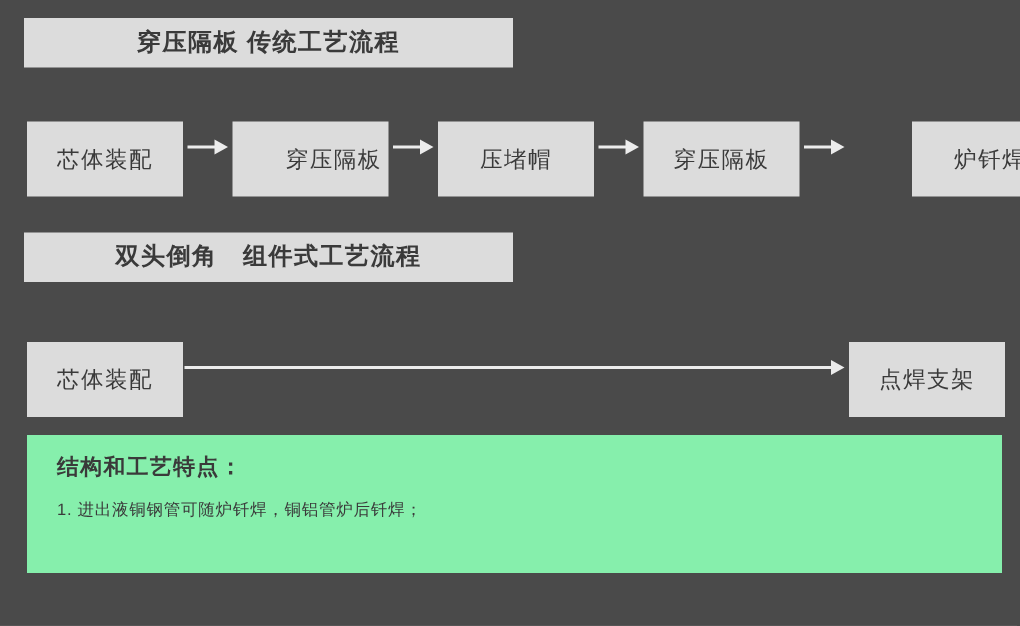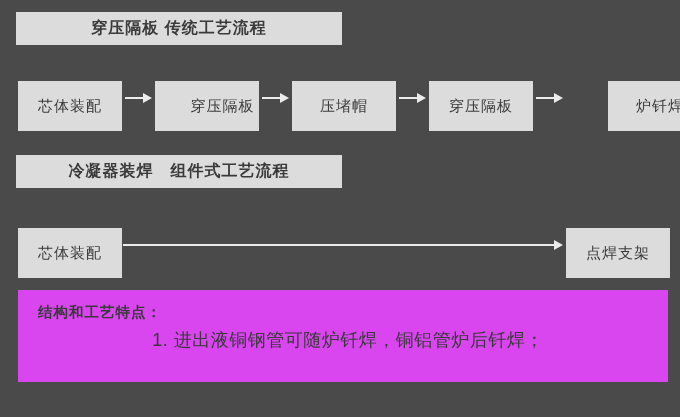--- a/index.html
+++ b/index.html
@@ -50,36 +50,35 @@
     right:0;top:-5px;
     width:0;height:0;
     border-left:9px solid #ececec;
     border-top:5px solid transparent;
     border-bottom:5px solid transparent;
   }
   .notes{
     position:absolute;
     left:18px;top:290px;
     width:650px;height:92px;
-    background:#d946ef;
+    background:#86efac;
     color:#3a3a3a;
     box-sizing:border-box;
     padding:8px 10px 0 20px;
   }
   .notes .heading{
     font-weight:bold;
     font-size:14.5px;
     line-height:28px;
     letter-spacing:1px;
   }
   .notes .line{
-    font-size:18px;
+    font-size:11px;
     line-height:28px;
     letter-spacing:0.5px;
-    text-align:center;
   }
 </style>
 </head>
 <body>
 
 <div class="stage">
 
   <div class="box title-box" style="top:12px;">穿压隔板 传统工艺流程</div>
 
   <div class="box step" style="left:18px;">芯体装配</div>
@@ -89,21 +88,21 @@
   <div class="arrow" style="left:262px;top:98px;width:27px;"></div>
 
   <div class="box step" style="left:292px;text-align:center;">压堵帽</div>
   <div class="arrow" style="left:399px;top:98px;width:27px;"></div>
 
   <div class="box step" style="left:429px;">穿压隔板</div>
   <div class="arrow" style="left:536px;top:98px;width:27px;"></div>
 
   <div class="box step" style="left:578px;margin-left:30px;">炉钎焊</div>
 
-  <div class="box title-box" style="top:155px;">冷凝器装焊　组件式工艺流程</div>
+  <div class="box title-box" style="top:155px;">双头倒角　组件式工艺流程</div>
 
   <div class="box step row2" style="left:18px;">芯体装配</div>
   <div class="arrow" style="left:123px;top:245px;width:440px;"></div>
   <div class="box step row2" style="left:566px;">点焊支架</div>
 
   <div class="notes">
     <div class="heading">结构和工艺特点：</div>
     <div class="line">1. 进出液铜钢管可随炉钎焊，铜铝管炉后钎焊；</div>
   </div>
 

